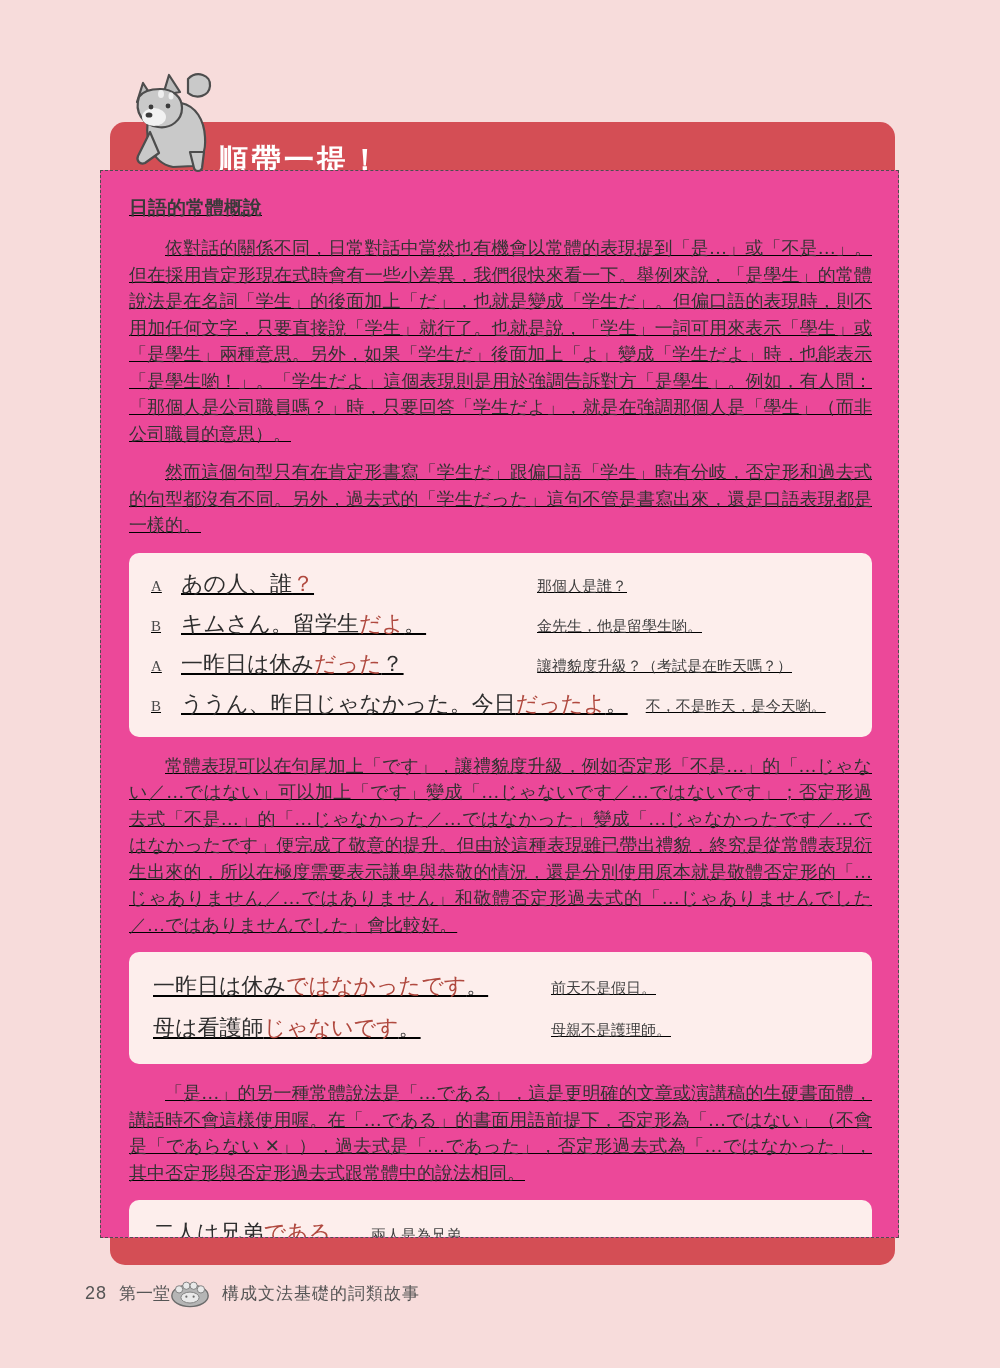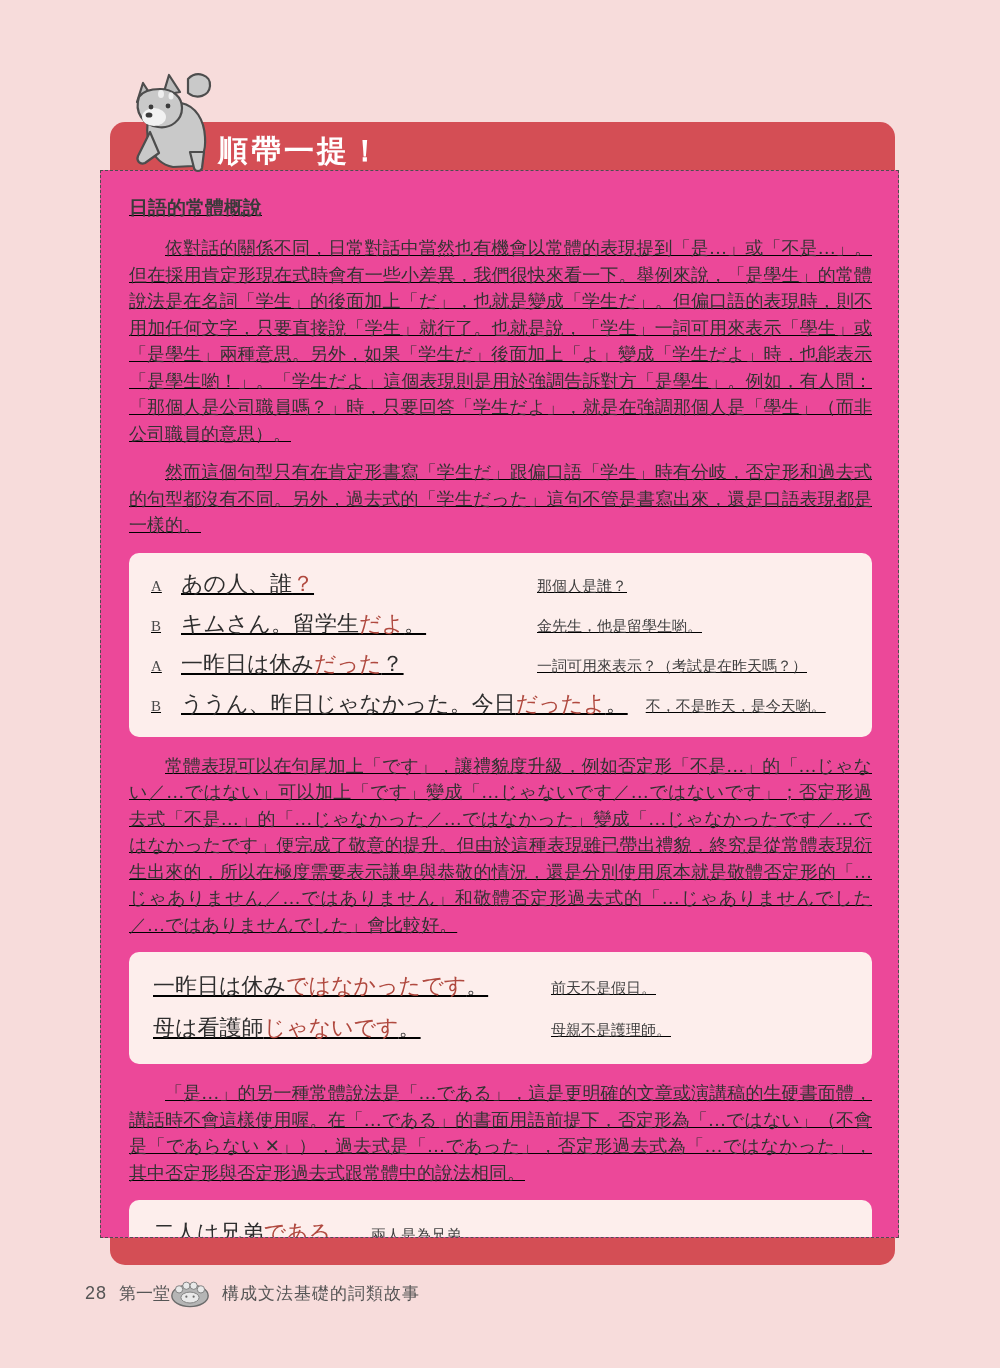--- a/index.html
+++ b/index.html
@@ -14,21 +14,21 @@
   
   .sheet-red {
     position: absolute;
     left: 110px; top: 122px;
     width: 785px; height: 1143px;
     background: #d44e55;
     border-radius: 15px;
   }
   .banner-title {
     position: absolute;
-    left: 108px; top: 9px;
+    left: 108px; top: 18px;
     color: #ffffff;
     font-family: "Liberation Sans", "DejaVu Sans", sans-serif;
     font-weight: bold;
     font-size: 30px;
     letter-spacing: 3px;
   }
   
   .white-box {
     position: absolute;
     left: 100px; top: 170px;
@@ -123,21 +123,21 @@
         <span class="zh">那個人是誰？</span>
       </div>
       <div class="dlg-row">
         <span class="speaker">B</span>
         <span class="jp"><span>キムさん。留学生</span><span class="red">だよ</span><span>。</span></span>
         <span class="zh">金先生，他是留學生喲。</span>
       </div>
       <div class="dlg-row">
         <span class="speaker">A</span>
         <span class="jp"><span>一昨日は休み</span><span class="red">だった</span><span>？</span></span>
-        <span class="zh">一詞可用來表示？（考試是在昨天嗎？）</span>
+        <span class="zh">讓禮貌度升級？（考試是在昨天嗎？）</span>
       </div>
       <div class="dlg-row">
         <span class="speaker">B</span>
         <span class="jp"><span>ううん、昨日じゃなかった。今日</span><span class="red">だったよ</span><span>。</span></span>
         <span class="zh">不，不是昨天，是今天喲。</span>
       </div>
     </div>
 
     <p class="para">常體表現可以在句尾加上「です」，讓禮貌度升級，例如否定形「不是…」的「…じゃない／…ではない」可以加上「です」變成「…じゃないです／…ではないです」；否定形過去式「不是…」的「…じゃなかった／…ではなかった」變成「…じゃなかったです／…ではなかったです」便完成了敬意的提升。但由於這種表現雖已帶出禮貌，終究是從常體表現衍生出來的，所以在極度需要表示謙卑與恭敬的情況，還是分別使用原本就是敬體否定形的「…じゃありません／…ではありません」和敬體否定形過去式的「…じゃありませんでした／…ではありませんでした」會比較好。</p>
 

